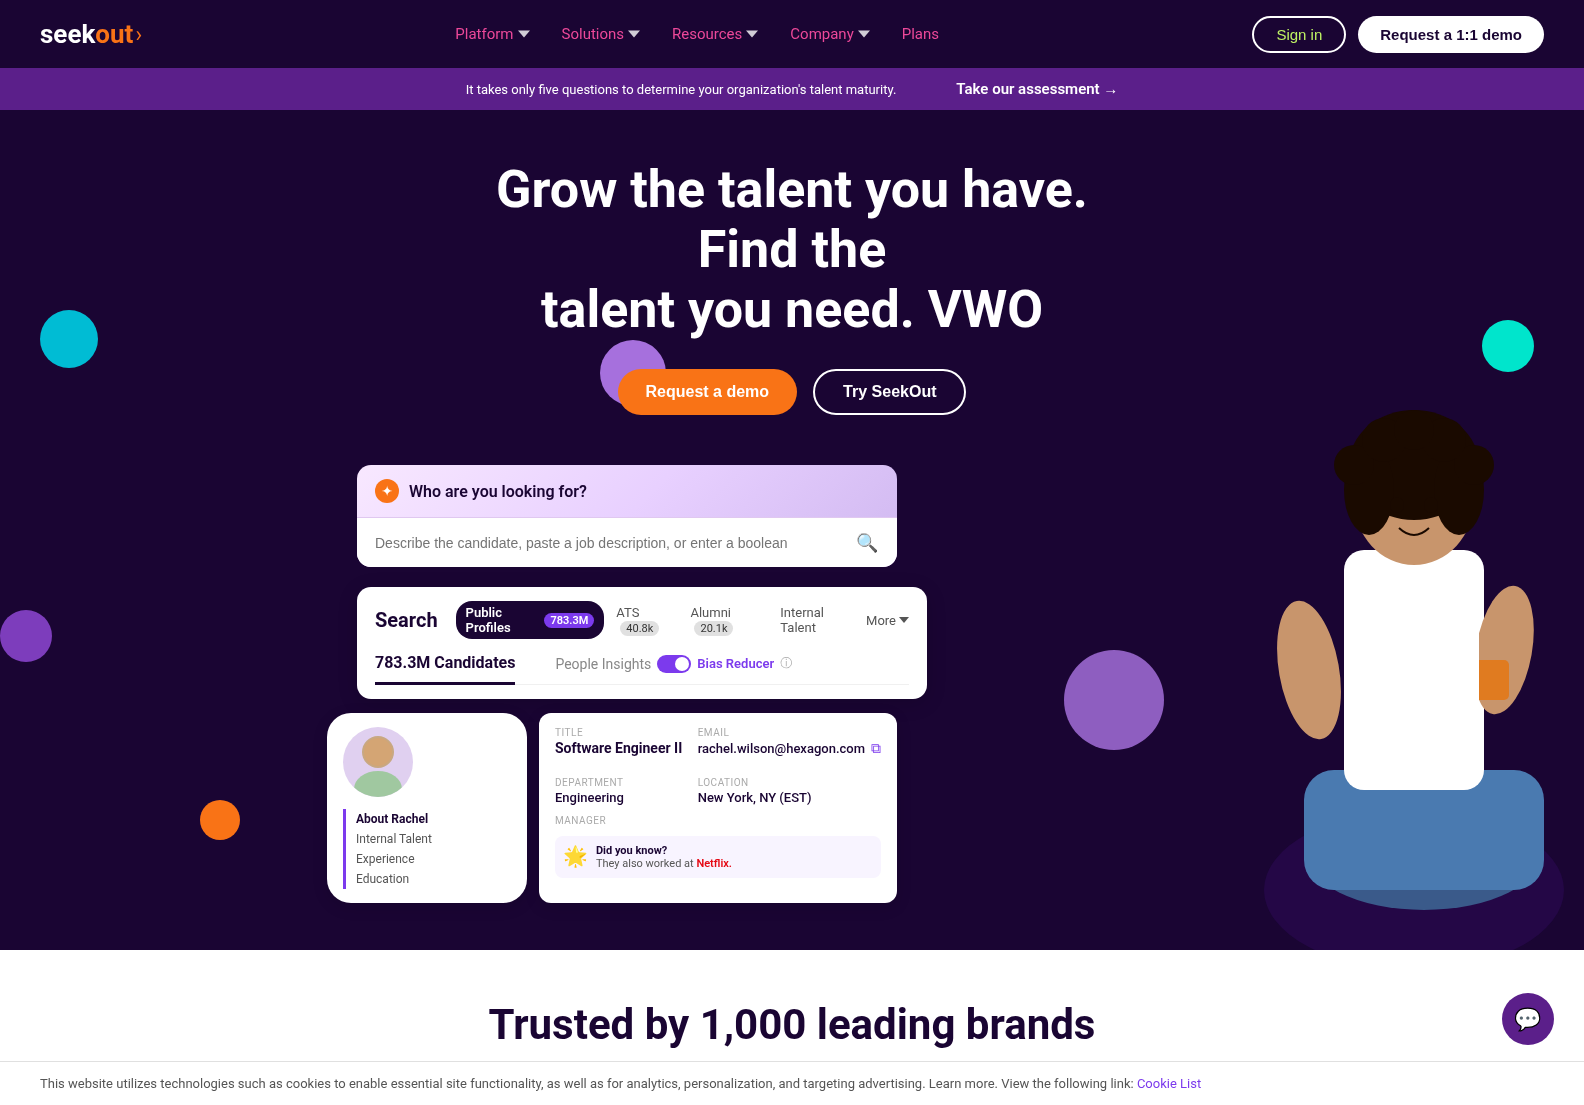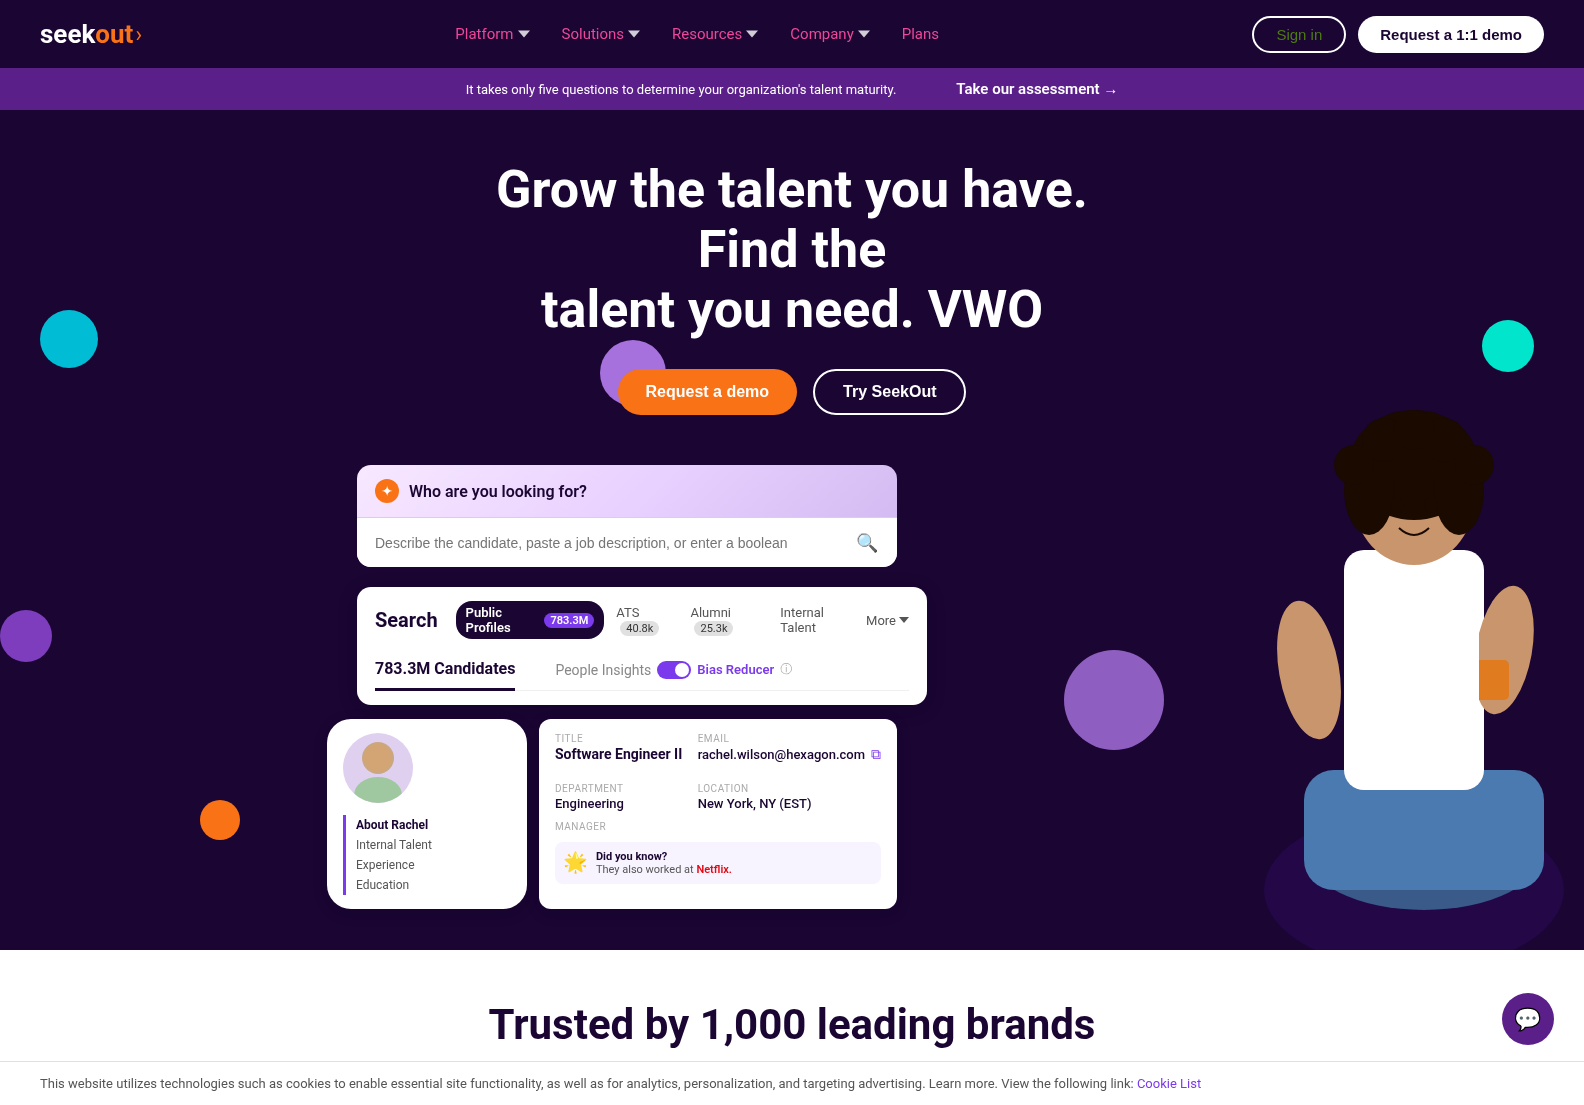--- a/index.html
+++ b/index.html
@@ -14,21 +14,21 @@
     }
     .logo { display: flex; align-items: center; }
     .logo-text { font-size: 26px; font-weight: 700; color: white; }
     .logo-text span { color: #f97316; }
     .logo-arrow { color: #f97316; font-size: 22px; margin-left: 2px; }
     .nav-links { display: flex; align-items: center; gap: 32px; }
     .nav-item { color: #ec4899; font-size: 15px; cursor: pointer; display: flex; align-items: center; gap: 4px; text-decoration: none; }
     .nav-item svg { width: 12px; height: 12px; fill: white; opacity: 0.8; }
     .nav-actions { display: flex; align-items: center; gap: 12px; }
     .btn-signin {
-      background: transparent; border: 2px solid white; color: #4d7c0f;
+      background: transparent; border: 2px solid white; color: #bef264;
       padding: 8px 22px; border-radius: 24px; font-size: 15px; cursor: pointer;
     }
     .btn-demo {
       background: white; border: none; color: #1a0533;
       padding: 10px 22px; border-radius: 24px; font-size: 15px; font-weight: 600; cursor: pointer;
     }
 
     
     .banner {
       background: #5b1f8a;
@@ -119,21 +119,21 @@
     
     .search-tabs-card {
       width: 570px;
       background: white;
       border-radius: 14px;
       padding: 14px 18px;
       margin-bottom: 14px;
       position: relative; z-index: 2;
       box-shadow: 0 4px 20px rgba(0,0,0,0.15);
     }
-    .search-tabs-row { display: flex; align-items: center; gap: 12px; margin-bottom: 20px; }
+    .search-tabs-row { display: flex; align-items: center; gap: 12px; margin-bottom: 14px; }
     .tab-label { font-size: 20px; font-weight: 700; color: #1a0533; margin-right: 6px; }
     .tab-chip {
       display: flex; align-items: center; gap: 5px;
       padding: 4px 10px; border-radius: 16px;
       font-size: 13px; cursor: pointer;
     }
     .tab-chip.active { background: #1a0533; color: white; font-weight: 600; }
     .tab-chip.active .chip-count { background: #7c3aed; color: white; font-size: 11px; padding: 1px 6px; border-radius: 8px; margin-left: 4px; }
     .tab-plain { color: #555; font-size: 13px; cursor: pointer; }
     .tab-plain .chip-count { background: #e0e0e0; color: #333; font-size: 11px; padding: 1px 6px; border-radius: 8px; margin-left: 4px; }
@@ -361,21 +361,21 @@
           <div class="tab-chip active">
             <span>Public Profiles</span>
             <span class="chip-count">783.3M</span>
           </div>
           <div class="tab-plain">
             <span>ATS</span>
             <span class="chip-count">40.8k</span>
           </div>
           <div class="tab-plain">
             <span>Alumni</span>
-            <span class="chip-count">25.3k</span>
+            <span class="chip-count">20.1k</span>
           </div>
           <div class="tab-plain">
             <span>Internal Talent</span>
           </div>
           <div class="tab-more">
             <span>More</span>
             <svg width="10" height="6" viewBox="0 0 10 6" fill="#555">
                 <path d="M0 0l5 6 5-6z"></path>
               </svg>
           </div>

